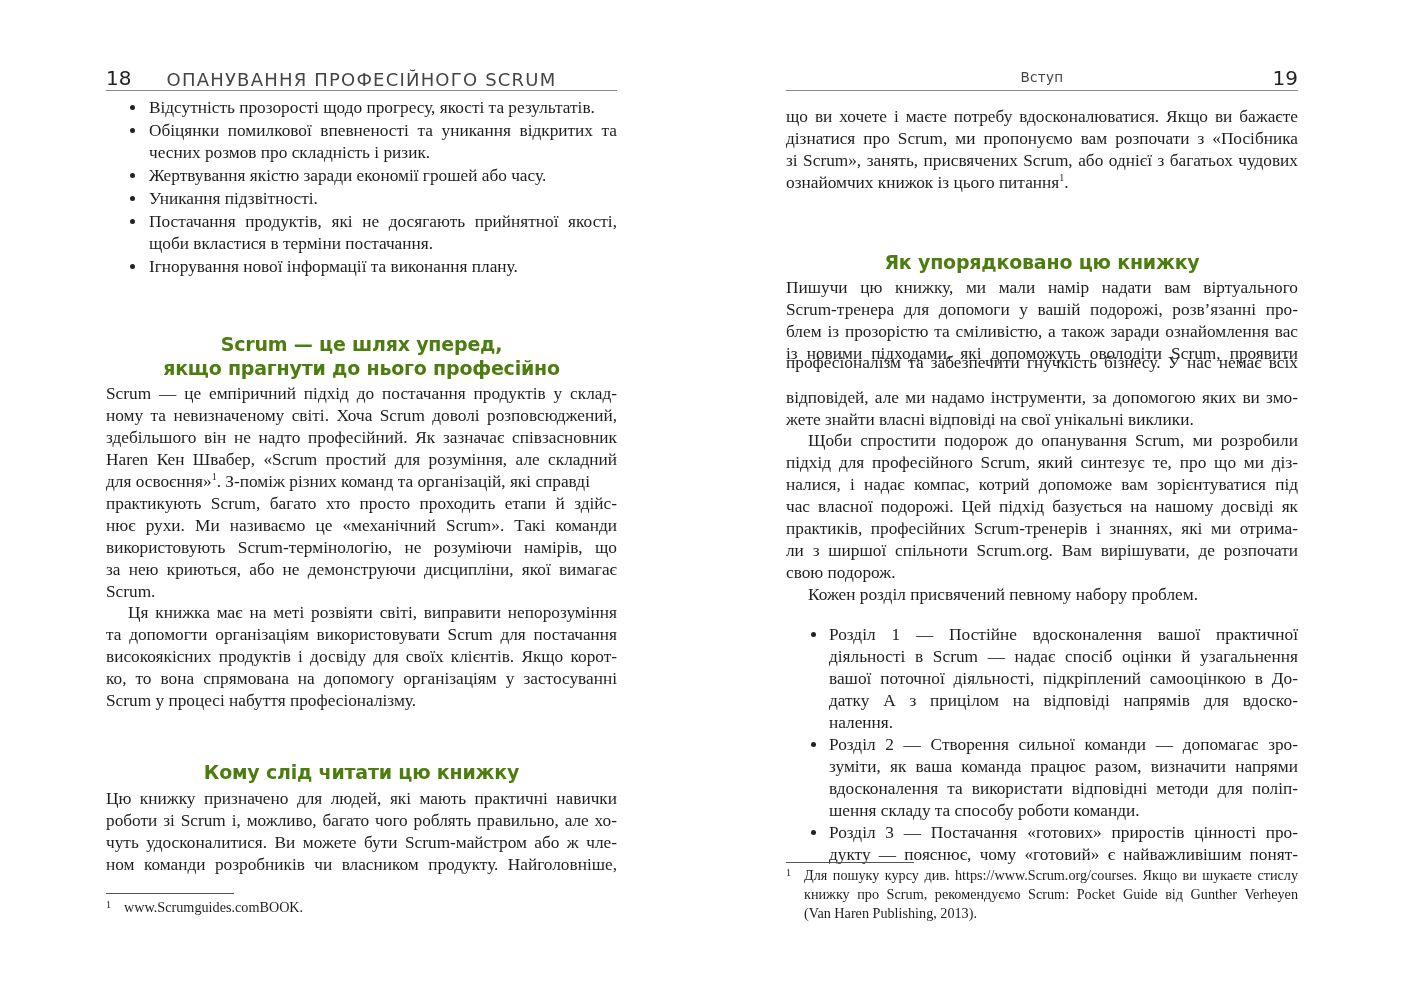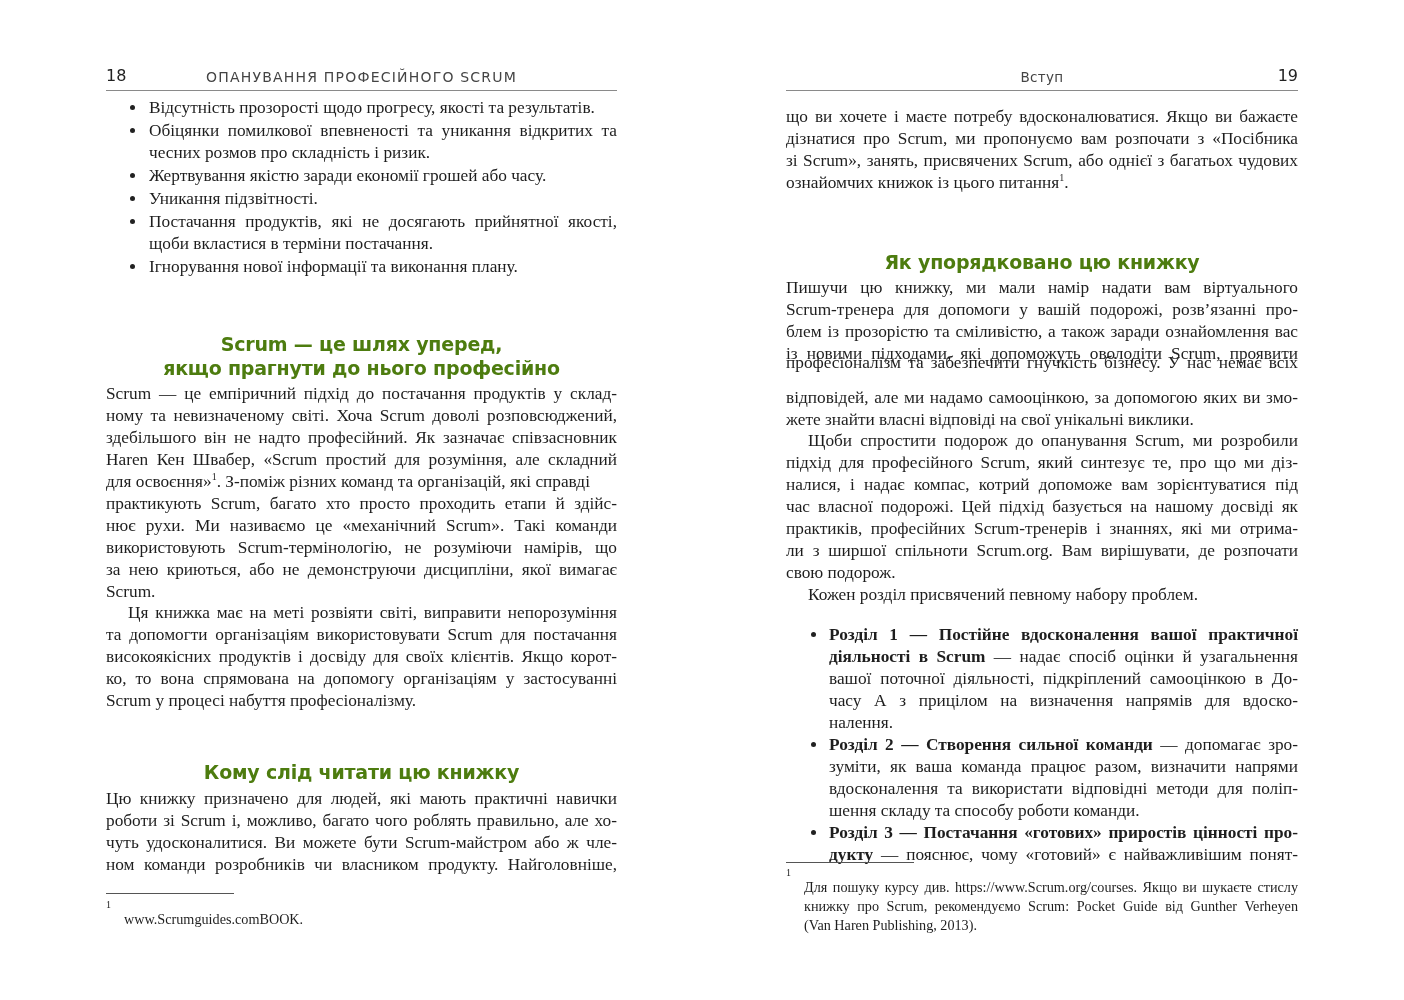--- a/index.html
+++ b/index.html
@@ -2,43 +2,43 @@
 <html><head>
   <meta charset="utf-8">
   <style>
     html, body { margin: 0; padding: 0; background: #ffffff; }
     body { width: 1404px; height: 1000px; position: relative; overflow: hidden; color: #1e1e1e; }
     .page { position: absolute; top: 0; height: 1000px; }
     .page-left { left: 106px; width: 511px; }
     .page-right { left: 786px; width: 512px; }
     .running-head { position: absolute; top: 66px; left: 0; right: 0; height: 24px;
       font-family: "DejaVu Sans", sans-serif; }
-    .folio { position: absolute; top: 0; font-size: 16px; color: #222; }
+    .folio { position: absolute; top: 0; font-size: 20px; color: #222; }
     .page-left .folio { left: 0; }
     .page-right .folio { right: 0; }
     .rh-title { position: absolute; top: 3px; left: 0; right: 0; text-align: center;
-      font-size: 14px; letter-spacing: 1.2px; color: #444; }
+      font-size: 18px; letter-spacing: 1.2px; color: #444; }
     .page-right .rh-title { letter-spacing: 0.3px; font-size: 13.5px; }
     .head-rule { position: absolute; top: 90px; left: 0; right: 0; height: 0; border-top: 1.5px solid #8a8a8a; }
     .ln { position: absolute; left: 0; right: 0; height: 22px; line-height: 22px;
       font-family: "Liberation Serif", serif; font-size: 17.3px; white-space: nowrap;
       text-align: justify; text-align-last: justify; }
     .ln.last { text-align-last: left; }
     .ln.indent { padding-left: 22px; }
     .ln.item { left: 43px; }
     .page-left .ln.item { left: 43px; }
     .bullet { position: absolute; width: 5px; height: 5px; background: #222; border-radius: 50%; }
     .h2 { position: absolute; left: 0; right: 0; text-align: center;
       font-family: "DejaVu Sans", sans-serif; font-weight: bold; font-size: 19px; line-height: 24px; letter-spacing: -0.2px; color: #4d7c0f; }
     .sup { font-size: 10px; vertical-align: super; line-height: 0; }
-    b { font-weight: bold; }
+    b { font-weight: normal; }
     .fn-rule { position: absolute; left: 0; width: 128px; border-top: 1px solid #555; }
     .fn { position: absolute; left: 0; right: 0; font-family: "Liberation Serif", serif; font-size: 14.2px; line-height: 19px; }
     .fn-num { position: absolute; left: 0; top: -3px; font-size: 10px; }
-    .fn-line { position: absolute; left: 18px; right: 0; white-space: nowrap; text-align: justify; text-align-last: justify; margin-top: 12px; }
+    .fn-line { position: absolute; left: 18px; right: 0; white-space: nowrap; text-align: justify; text-align-last: justify; }
     .fn-line.last { text-align-last: left; }
   </style>
 </head>
 <body>
 
 <div class="page page-left">
   <div class="running-head">
     <span class="folio">18</span>
     <span class="rh-title">ОПАНУВАННЯ ПРОФЕСІЙНОГО SCRUM</span>
   </div>
@@ -122,42 +122,42 @@
   </div>
 
   <div class="h2" style="top:250px">Як упорядковано цю книжку</div>
 
   <div>
     <div class="ln" style="top:277px">Пишучи цю книжку, ми мали намір надати вам віртуального</div>
     <div class="ln" style="top:299px">Scrum-тренера для допомоги у вашій подорожі, розв’язанні про-</div>
     <div class="ln" style="top:321px">блем із прозорістю та сміливістю, а також заради ознайомлення вас</div>
     <div class="ln" style="top:343px">із новими підходами, які допоможуть оволодіти Scrum, проявити</div>
     <div class="ln" style="top:352px">професіоналізм та забезпечити гнучкість бізнесу. У нас немає всіх</div>
-    <div class="ln" style="top:387px">відповідей, але ми надамо самооцінкою, за допомогою яких ви змо-</div>
+    <div class="ln" style="top:387px">відповідей, але ми надамо інструменти, за допомогою яких ви змо-</div>
     <div class="ln last" style="top:409px">жете знайти власні відповіді на свої унікальні виклики.</div>
   </div>
 
   <div>
     <div class="ln indent" style="top:430px">Щоби спростити подорож до опанування Scrum, ми розробили</div>
     <div class="ln" style="top:452px">підхід для професійного Scrum, який синтезує те, про що ми діз-</div>
     <div class="ln" style="top:474px">налися, і надає компас, котрий допоможе вам зорієнтуватися під</div>
     <div class="ln" style="top:496px">час власної подорожі. Цей підхід базується на нашому досвіді як</div>
     <div class="ln" style="top:518px">практиків, професійних Scrum-тренерів і знаннях, які ми отрима-</div>
     <div class="ln" style="top:540px">ли з ширшої спільноти Scrum.org. Вам вирішувати, де розпочати</div>
     <div class="ln last" style="top:562px">свою подорож.</div>
   </div>
 
   <div class="ln indent last" style="top:584px">Кожен розділ присвячений певному набору проблем.</div>
 
   <div>
     <span class="bullet" style="left:25px;top:632px"></span>
     <div class="ln item" style="top:624px"><b>Розділ 1 — Постійне вдосконалення вашої практичної</b></div>
     <div class="ln item" style="top:646px"><b>діяльності в Scrum</b><span> — надає спосіб оцінки й узагальнення</span></div>
     <div class="ln item" style="top:668px">вашої поточної діяльності, підкріплений самооцінкою в До-</div>
-    <div class="ln item" style="top:690px">часу А з прицілом на визначення напрямів для вдоско-</div>
+    <div class="ln item" style="top:690px">датку А з прицілом на відповіді напрямів для вдоско-</div>
     <div class="ln item last" style="top:712px">налення.</div>
 
     <span class="bullet" style="left:25px;top:742px"></span>
     <div class="ln item" style="top:734px"><b>Розділ 2 — Створення сильної команди</b><span> — допомагає зро-</span></div>
     <div class="ln item" style="top:756px">зуміти, як ваша команда працює разом, визначити напрями</div>
     <div class="ln item" style="top:778px">вдосконалення та використати відповідні методи для поліп-</div>
     <div class="ln item last" style="top:800px">шення складу та способу роботи команди.</div>
 
     <span class="bullet" style="left:25px;top:830px"></span>
     <div class="ln item" style="top:822px"><b>Розділ 3 — Постачання «готових» приростів цінності про-</b></div>

